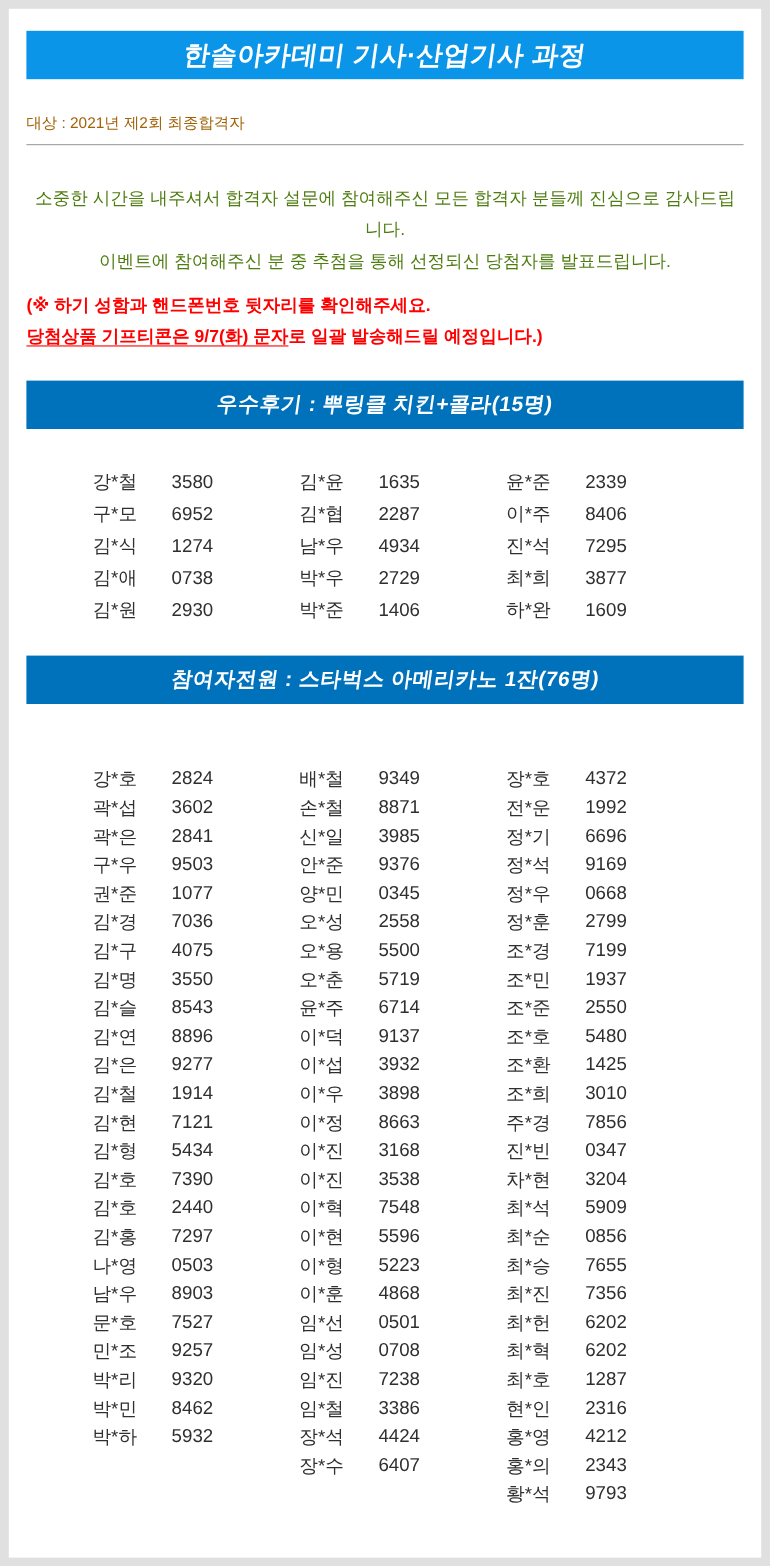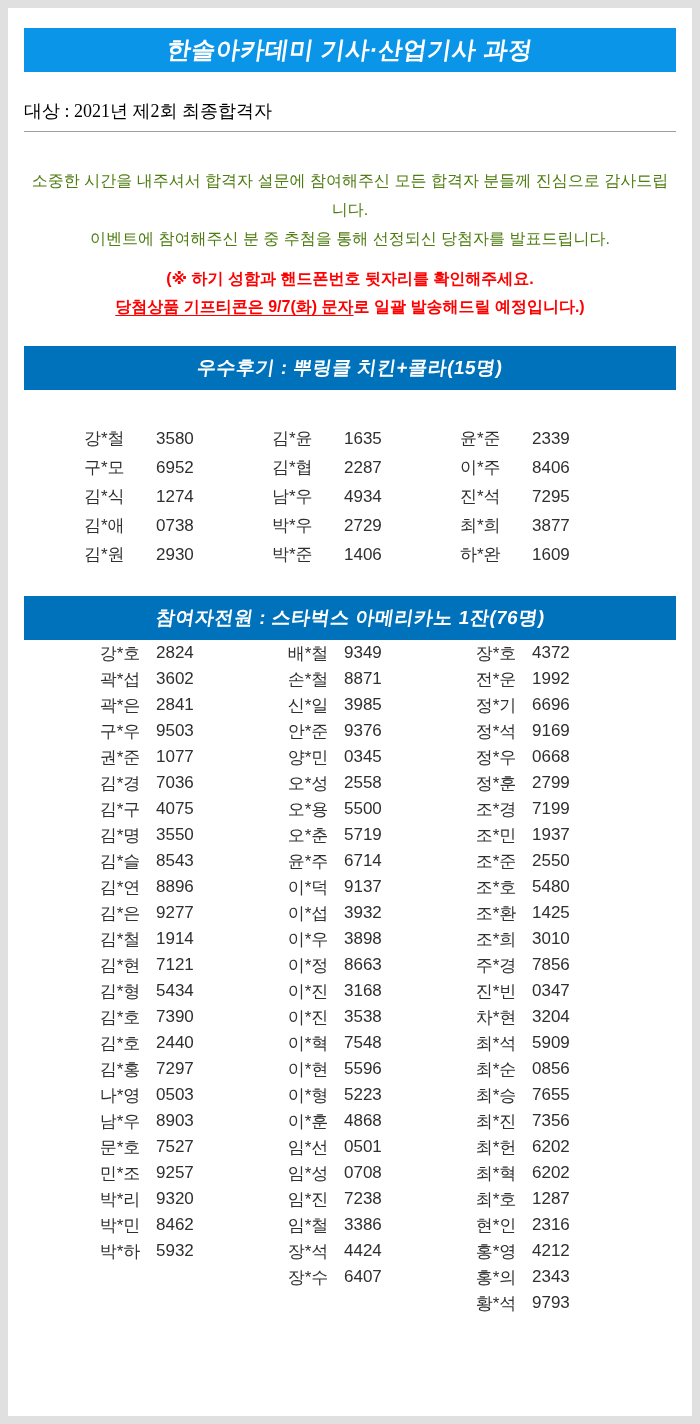--- a/index.html
+++ b/index.html
@@ -26,31 +26,31 @@
   .banner .skew{transform:skewX(-8deg); display:inline-block; letter-spacing:0.5px;}
   .banner-top{margin-top:20px; background:var(--header-blue); font-size:24px;}
   .banner-sec{background:var(--section-blue); font-size:19px;}
   .banner-sec1{margin-top:25px;}
   .banner-sec2{margin-top:27px;}
   .title-row{
     margin-top:20px; height:30px; display:flex; justify-content:space-between;
     align-items:flex-end;
   }
   .page-title{font-size:23px; font-weight:bold; color:#0d0d0d; line-height:30px;}
-  .target-note{font-size:18px; color:#000000; line-height:22px;font-family:Liberation Serif, serif;}
+  .target-note{font-size:14px; color:#a16207; line-height:22px;}
   .divider{margin-top:9px; border-bottom:1px solid var(--divider-gray); height:0;}
   .intro{margin-top:34px; text-align:center; font-size:16px; line-height:29px; color:#4d7c0f;}
-  .notice{margin-top:12px; text-align:center; font-size:16px; font-weight:bold;
+  .notice{margin-top:12px; text-align:left; font-size:16px; font-weight:bold;
           line-height:28px; color:var(--notice-red);}
   .notice .ul{text-decoration:underline; text-underline-offset:3px;}
   .winners{display:grid; grid-template-columns:repeat(3,1fr);
            padding-left:60px; padding-right:28px;}
   .winners-small{margin-top:34px;}
   .winners-small .row{height:29px;}
-  .winners-big{text-align:center;}
+  .winners-big{margin-top:55px;}
   .winners-big .row{height:26px;}
   .row{display:flex; align-items:center; font-size:17px; color:#2f2f2f;}
   .nm{width:72px; white-space:nowrap;}
   .dg{white-space:nowrap;}
 </style>
 </head>
 <body>
 
 <div class="page">
   <div class="content">

